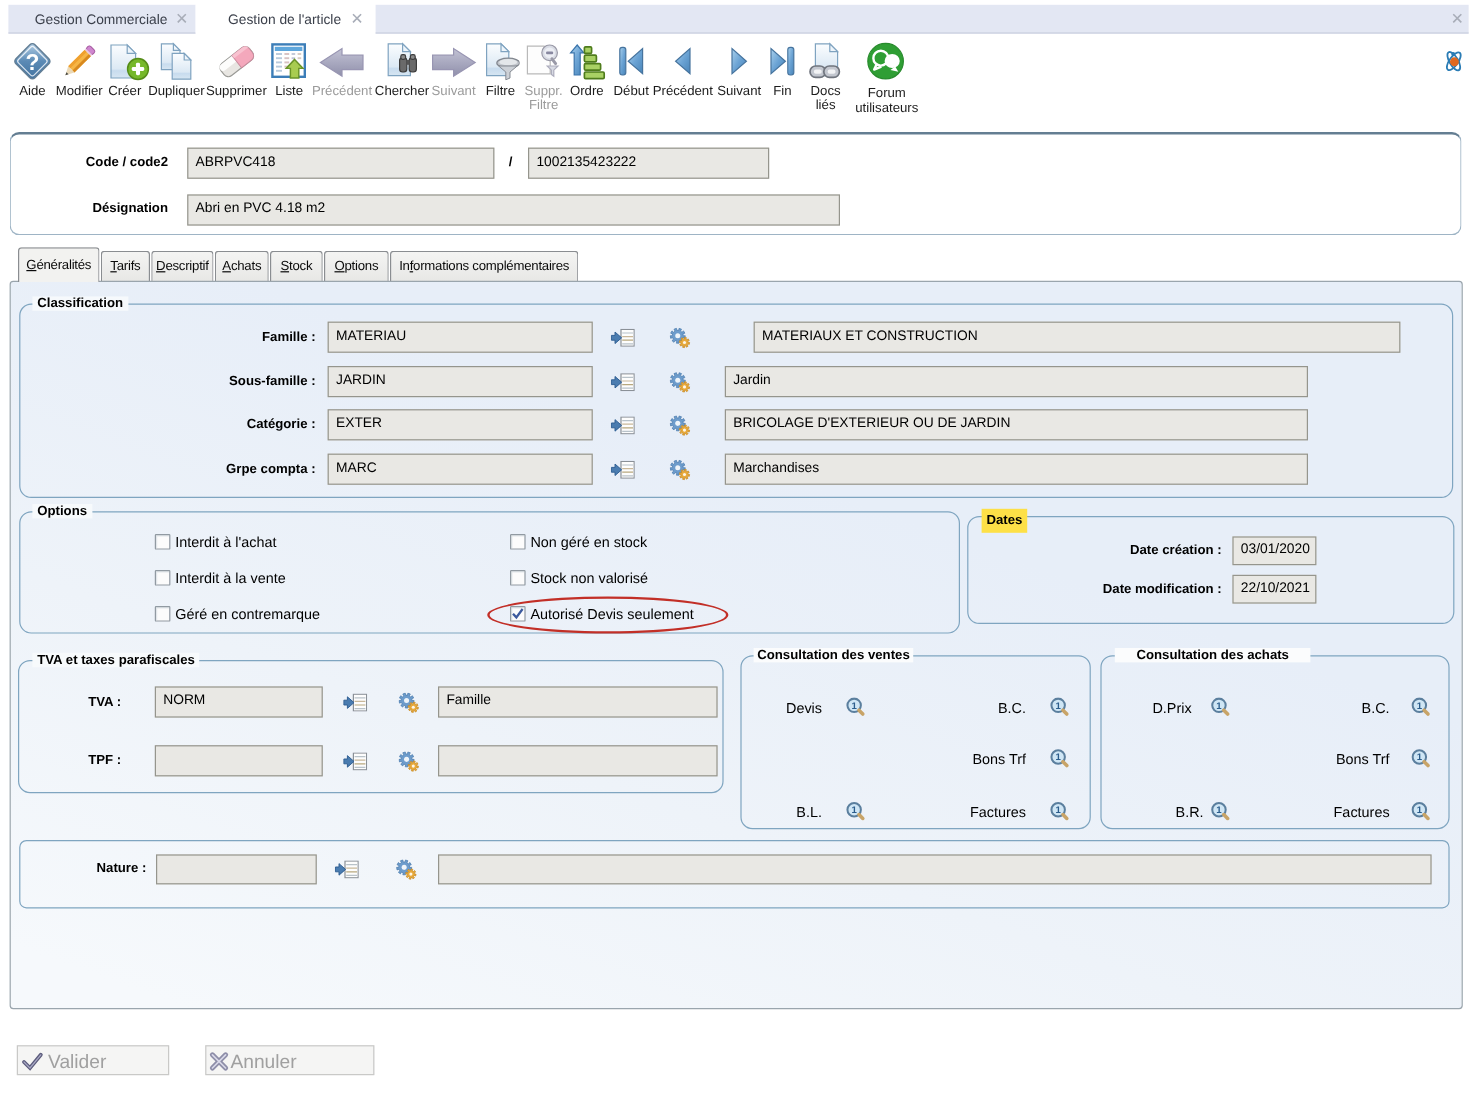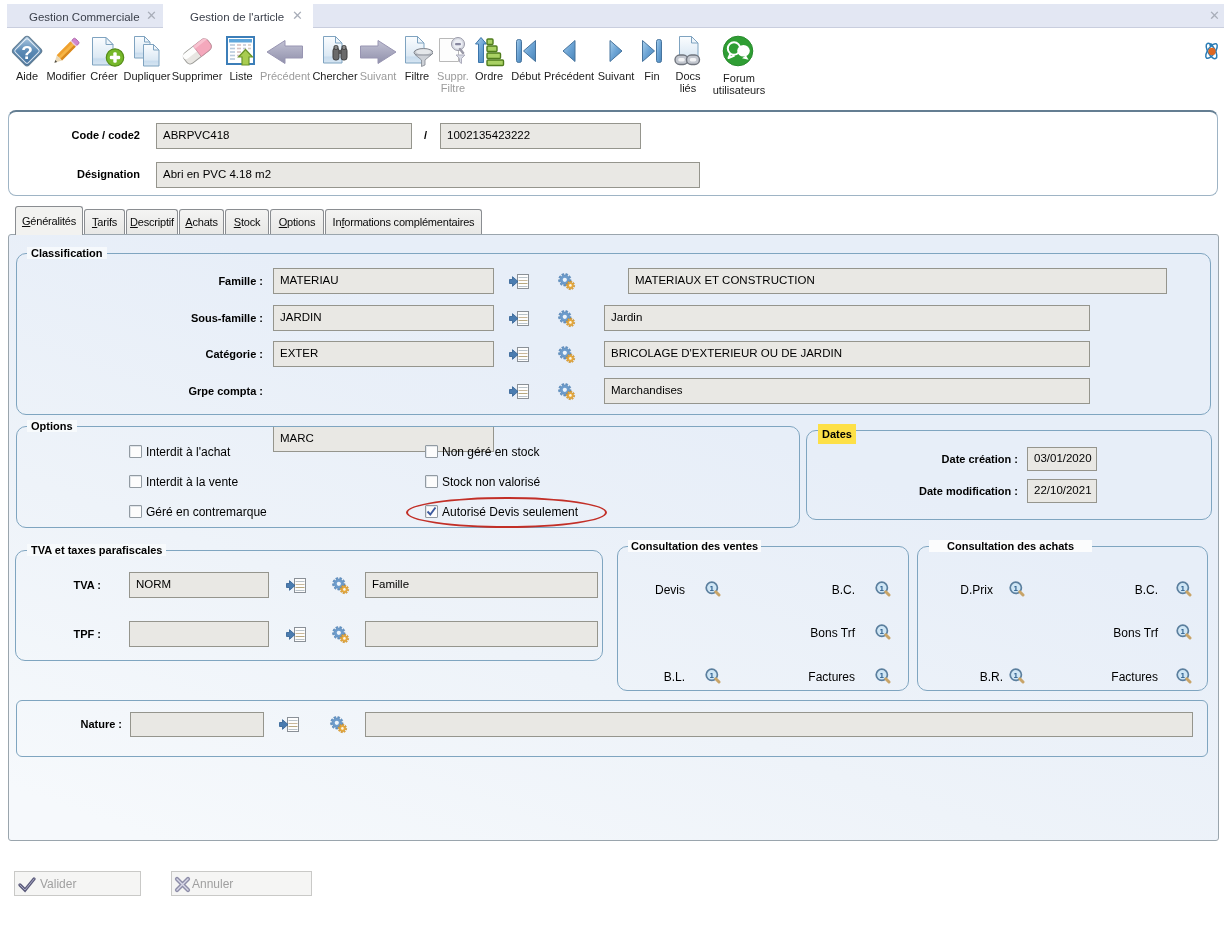--- a/index.html
+++ b/index.html
@@ -36,21 +36,21 @@
 
 .ntab { position:absolute; border:1px solid #8a8d91; border-bottom:none; border-radius:3px 3px 0 0; background:linear-gradient(#f4f4f3,#e7e7e5); font-size:11px; color:#0a0a0a; text-align:center; letter-spacing:-0.2px; }
 .ntab.active { background:#f2f2f0; }
 u { text-decoration:underline; }
 
 .cb { position:absolute; width:13px; height:13px; background:#fcfcfc; border:1px solid #919aa2; border-radius:1px; box-shadow:inset 1px 1px 0 #e2e6ea; }
 .cblab { position:absolute; font-size:12px; color:#000; white-space:nowrap; }
 
 .clab { position:absolute; font-size:12px; color:#000; white-space:nowrap; }
 
-.btn { position:absolute; top:871px; height:25px; background:#f5f5f4; border:1px solid #c9c9c7; font-size:12px; color:#a0a0a0; }
+.btn { position:absolute; top:871px; height:25px; background:#f5f5f4; border:1px solid #c9c9c7; font-size:16px; color:#a0a0a0; }
 .btn span { position:absolute; top:5px; }
 
 #redell { position:absolute; left:406px; top:497px; width:201px; height:31px; border:2px solid #c22f27; border-radius:50%; }
 </style>
 </head>
 <body>
 <div id="page">
 
   <div class="tabstrip">
     <div class="tseg tab1"></div>
@@ -316,21 +316,21 @@
 
   <div class="grp" style="left:16px; top:253px; width:1195px; height:162px;"></div>
   <div class="grplab2" style="left:27px; top:247px; background:#f6f9fc; padding:0 4px;">Classification</div>
   <div class="bl r" style="right:961px; top:275px;">Famille :</div>
   <div class="fld" style="left:273px; top:268px; width:221px; height:26px;">MATERIAU</div>
   <div class="bl r" style="right:961px; top:312px;">Sous-famille :</div>
   <div class="fld" style="left:273px; top:305px; width:221px; height:26px;">JARDIN</div>
   <div class="bl r" style="right:961px; top:348px;">Catégorie :</div>
   <div class="fld" style="left:273px; top:341px; width:221px; height:26px;">EXTER</div>
   <div class="bl r" style="right:961px; top:385px;">Grpe compta :</div>
-  <div class="fld" style="left:273px; top:378px; width:221px; height:26px;margin-top:48px;">MARC</div>
+  <div class="fld" style="left:273px; top:378px; width:221px; height:26px;">MARC</div>
   <div class="fld" style="left:628px; top:268px; width:539px; height:26px;">MATERIAUX ET CONSTRUCTION</div>
   <div class="fld" style="left:604px; top:305px; width:486px; height:26px;">Jardin</div>
   <div class="fld" style="left:604px; top:341px; width:486px; height:26px;">BRICOLAGE D'EXTERIEUR OU DE JARDIN</div>
   <div class="fld" style="left:604px; top:378px; width:486px; height:26px;">Marchandises</div>
 
   <div class="grp" style="left:16px; top:426px; width:784px; height:102px;"></div>
   <div class="grplab2" style="left:27px; top:420px; background:#f7fafc; padding:0 4px;">Options</div>
   <div class="cb" style="left:129px; top:445px;"></div>
     <div class="cblab" style="left:146px; top:445px;">Interdit à l'achat</div>
   <div class="cb" style="left:129px; top:475px;"></div>

